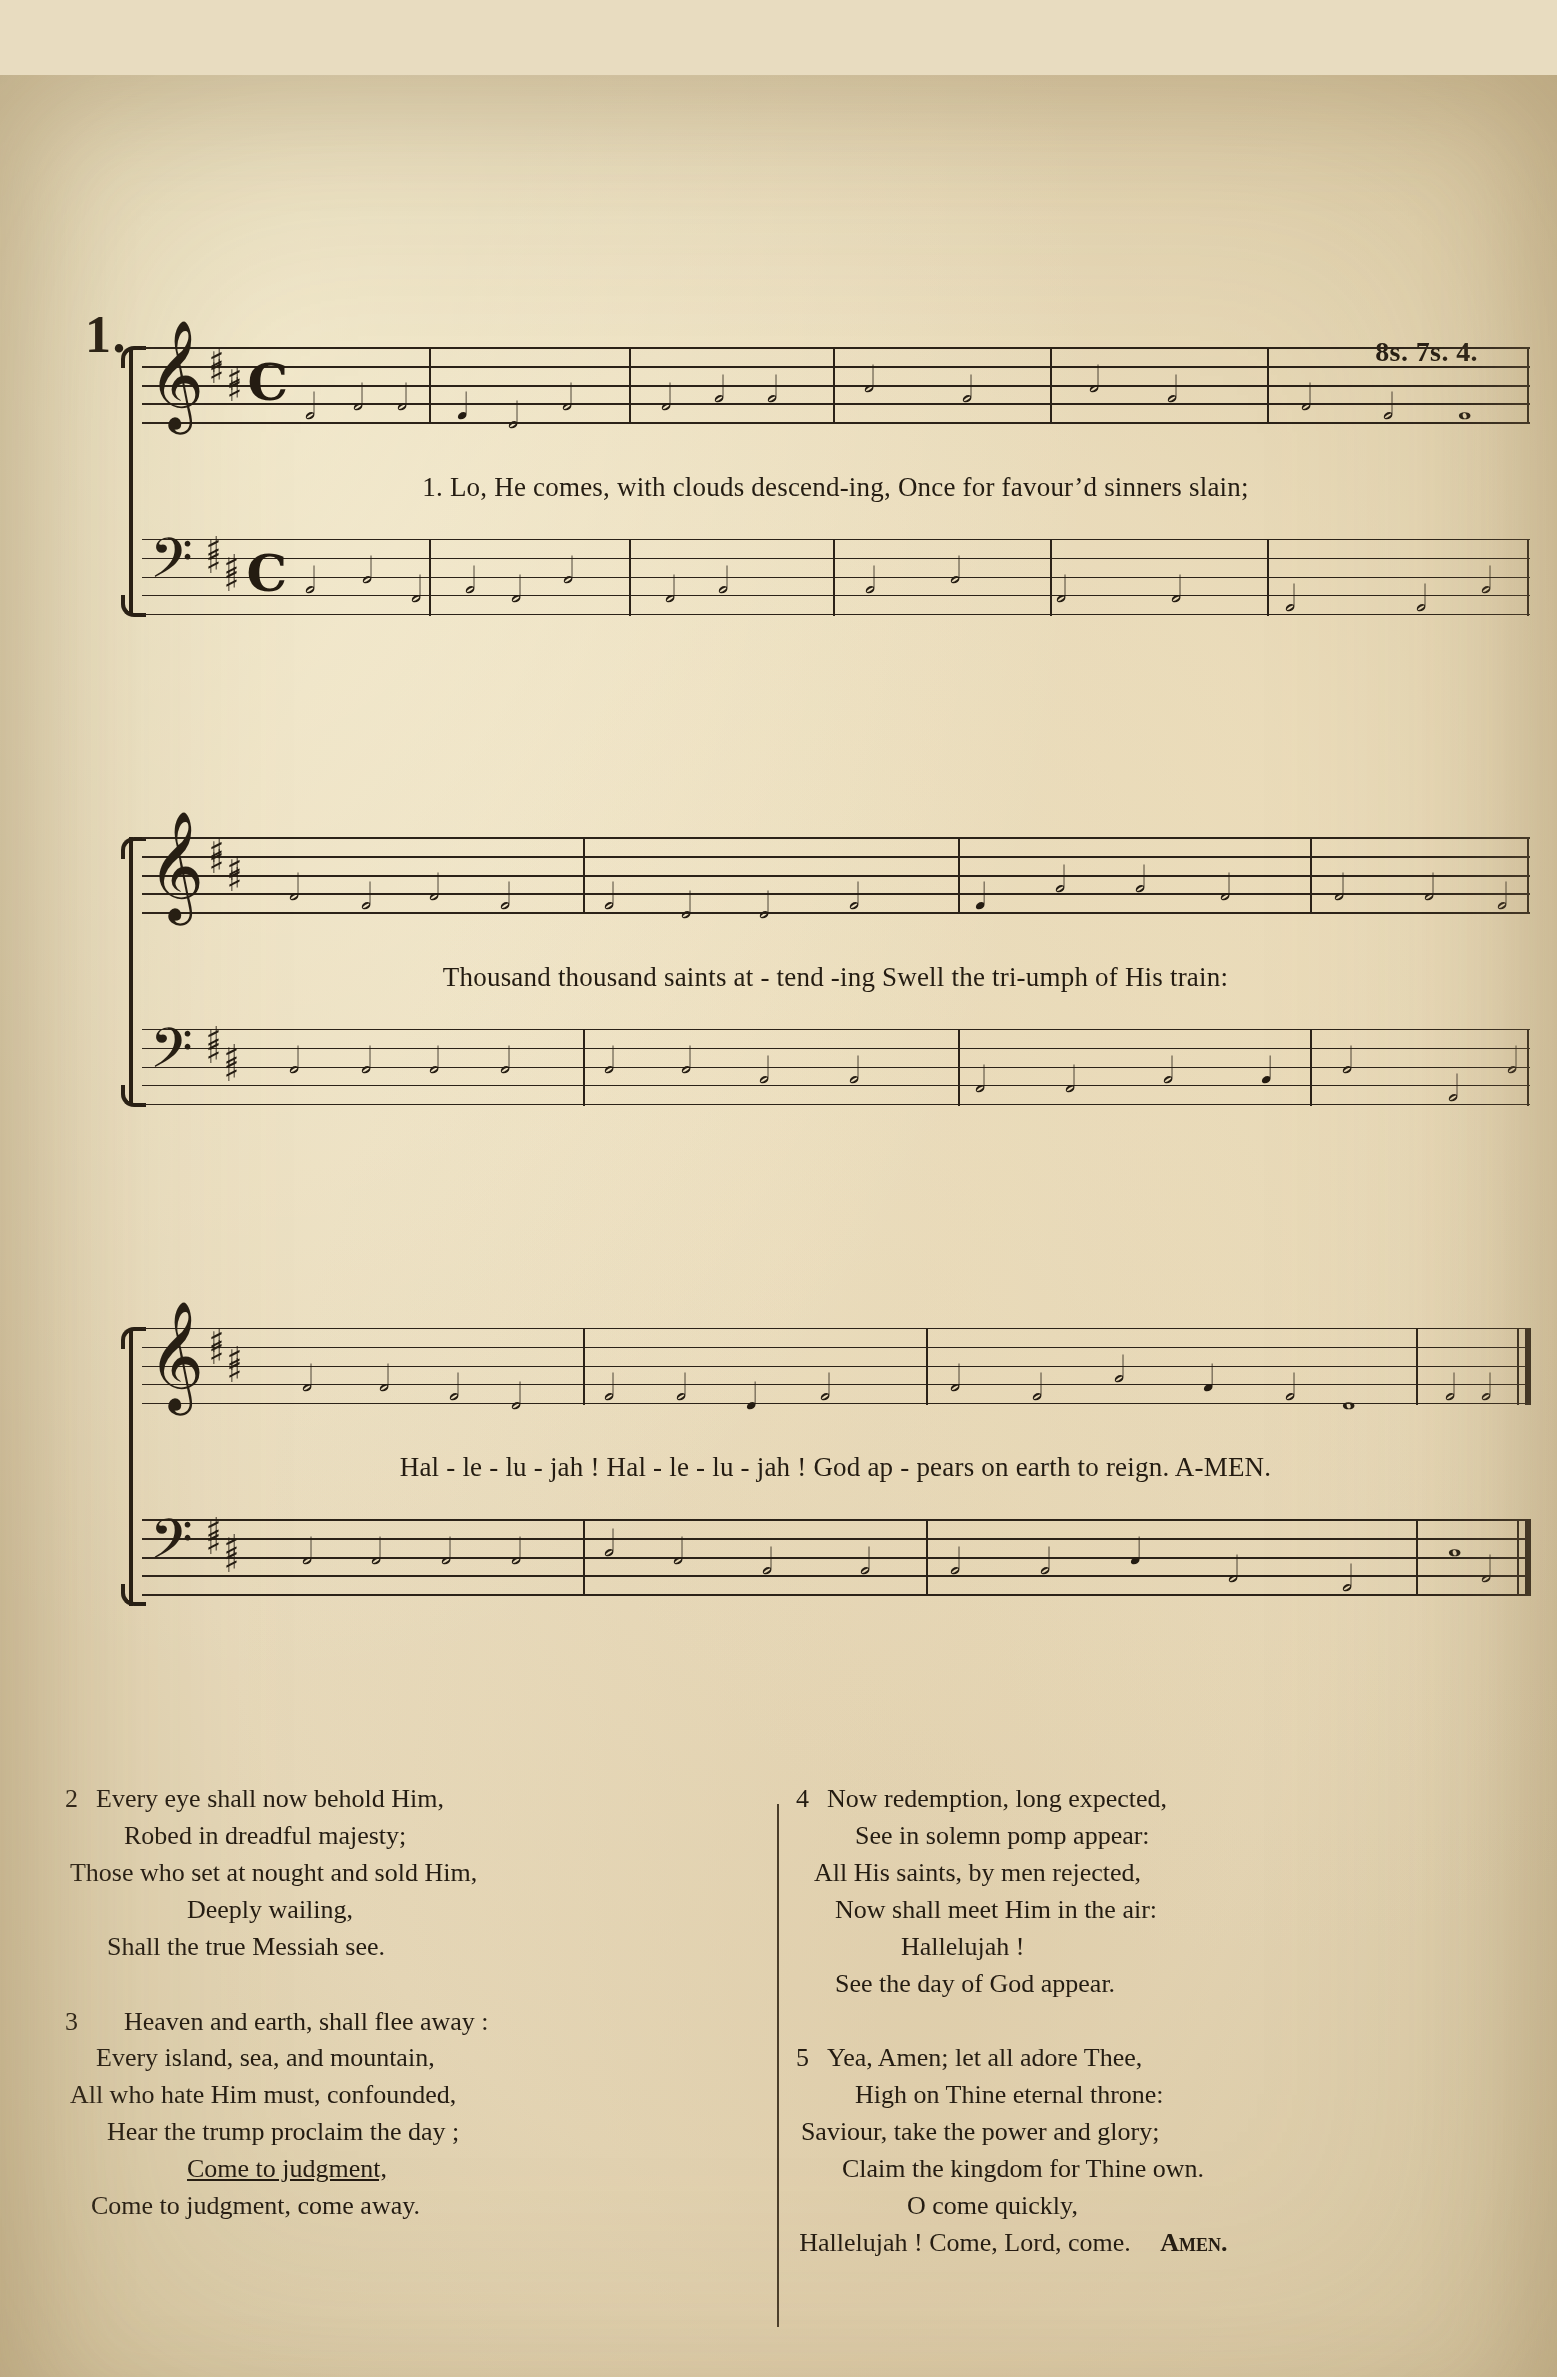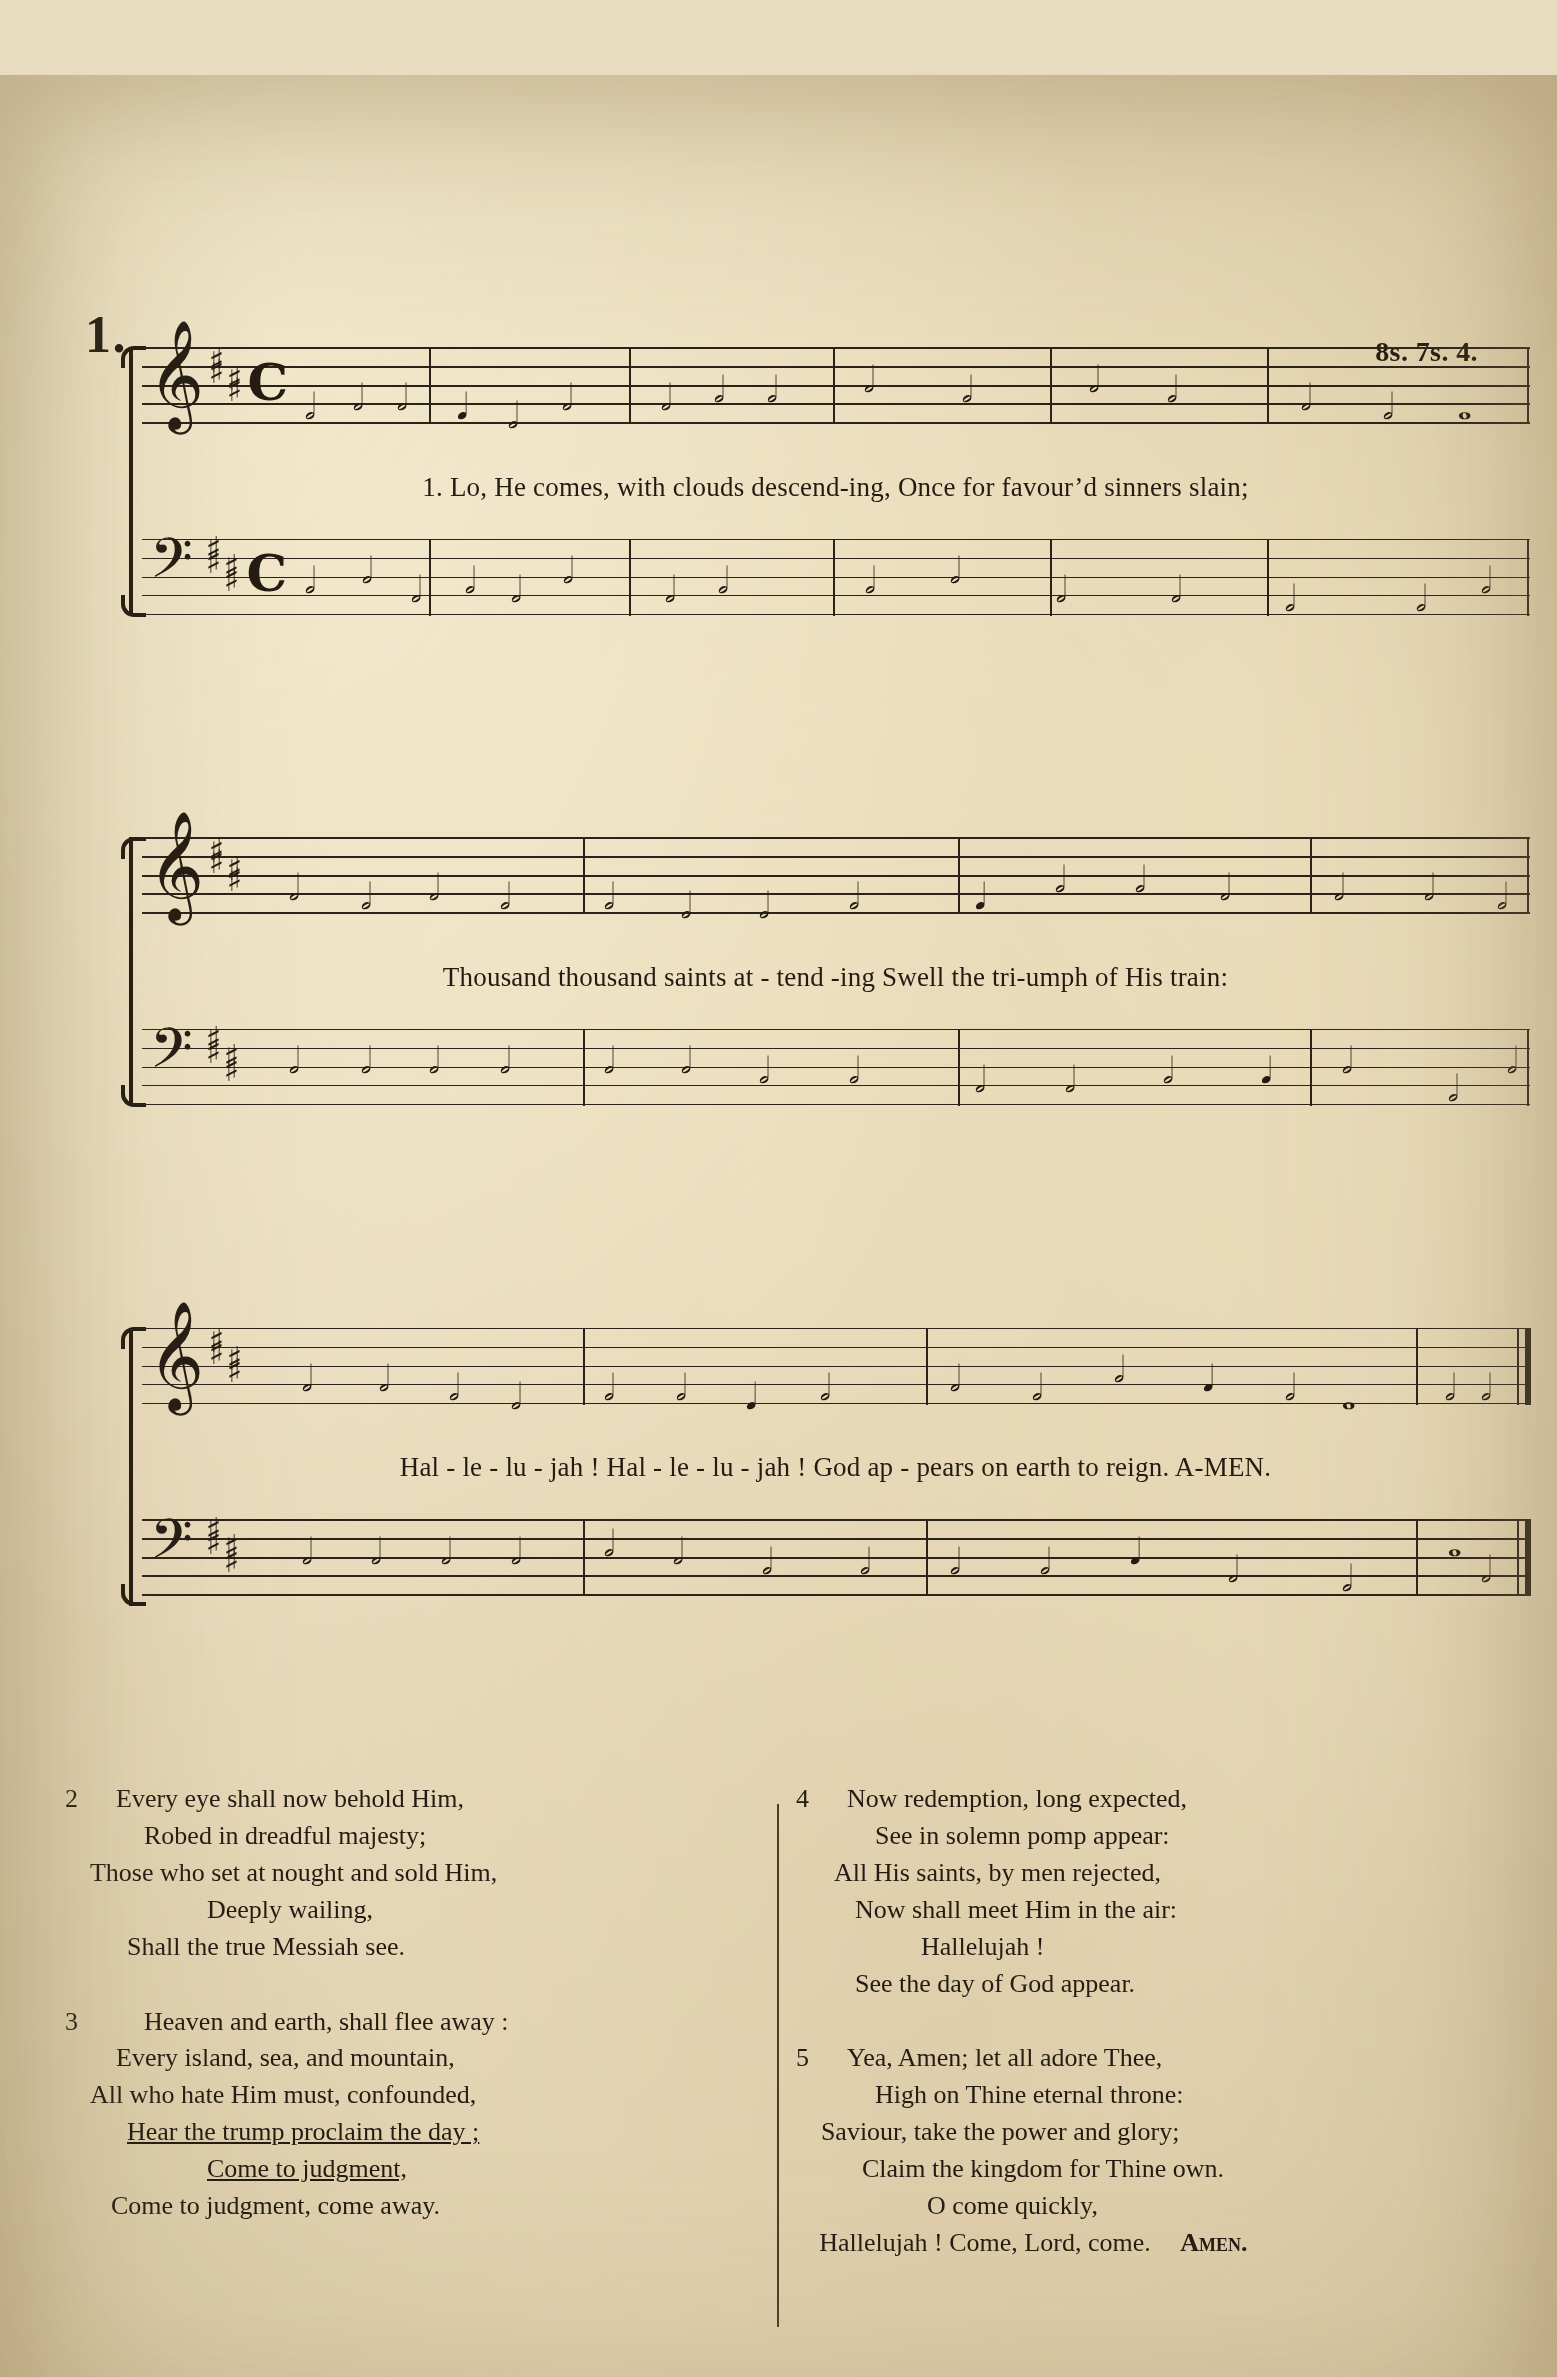--- a/index.html
+++ b/index.html
@@ -223,21 +223,21 @@
   }
   .verse-col {
     position: absolute;
     width: 702px;
     font-size: 26px;
     line-height: 1.42;
   }
   .col-left  { left: 65px; }
   .col-right { left: 796px; }
   .verse { margin-bottom: 38px; position: relative; }
-  .verse .vline { white-space: nowrap; margin-left: 20px; }
+  .verse .vline { white-space: nowrap; }
   .vnum {
     position: absolute;
     left: 0;
     font-weight: normal;
   }
   .ind0 { padding-left: 31px; }
   .ind1 { padding-left: 59px; }
   .ind2 { padding-left: 31px; }
   .ind3 { padding-left: 59px; }
   .ind4 { padding-left: 90px; }
@@ -513,21 +513,21 @@
         <div class="vline ind2" style="padding-left:4.9px;">Those who set at nought and sold Him,</div>
         <div class="vline ind4" style="padding-left:122px;">Deeply wailing,</div>
         <div class="vline ind1" style="padding-left:42px;">Shall the true Messiah see.</div>
       </div>
 
       <div class="verse">
         <div class="vnum">3</div>
         <div class="vline ind1">Heaven and earth, shall flee away :</div>
         <div class="vline ind0">Every island, sea, and mountain,</div>
         <div class="vline ind2" style="padding-left:4.9px;">All who hate Him must, confounded,</div>
-        <div class="vline ind3" style="padding-left:42px;text-decoration:underline;">Hear the trump proclaim the day ;</div>
+        <div class="vline ind3" style="padding-left:42px;">Hear the trump proclaim the day ;</div>
         <div class="vline ind4" style="padding-left:122px;text-decoration:underline;">Come to judgment,</div>
         <div class="vline ind1" style="padding-left:26px;">Come to judgment, come away.</div>
       </div>
     </div>
 
     <div class="verse-col col-right">
       <div class="verse">
         <div class="vnum">4</div>
         <div class="vline ind0">Now redemption, long expected,</div>
         <div class="vline ind1">See in solemn pomp appear:</div>

